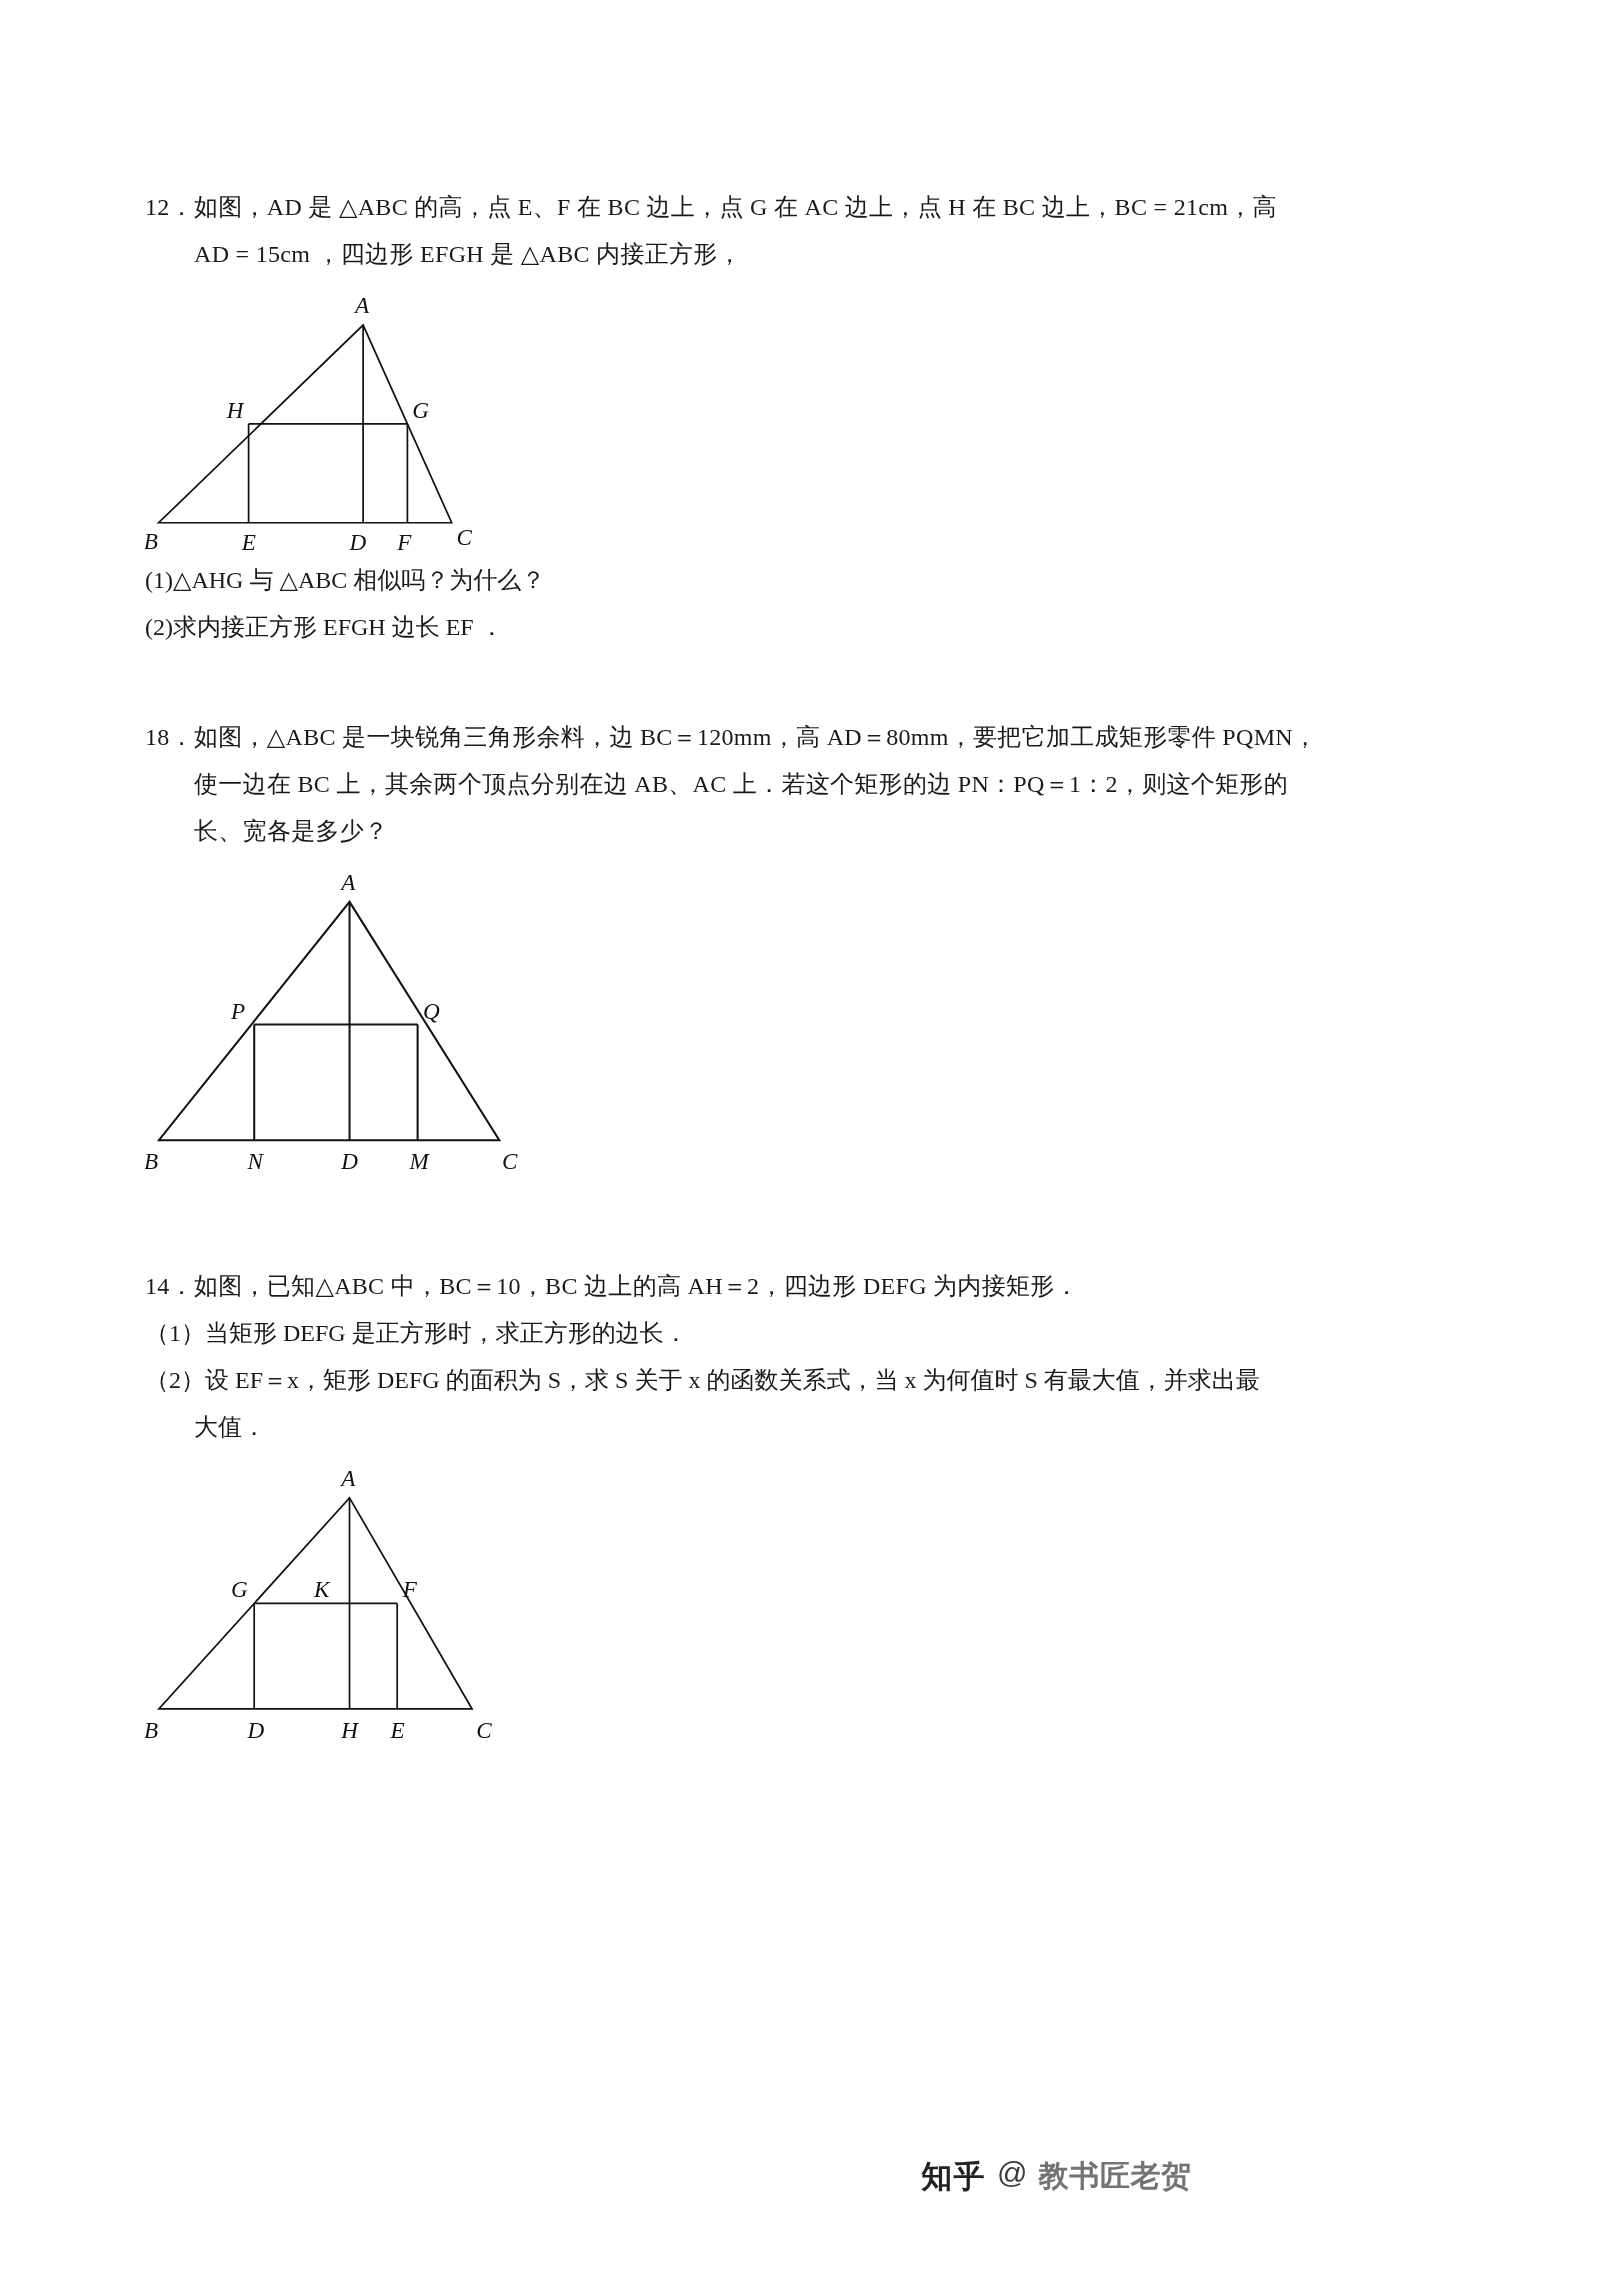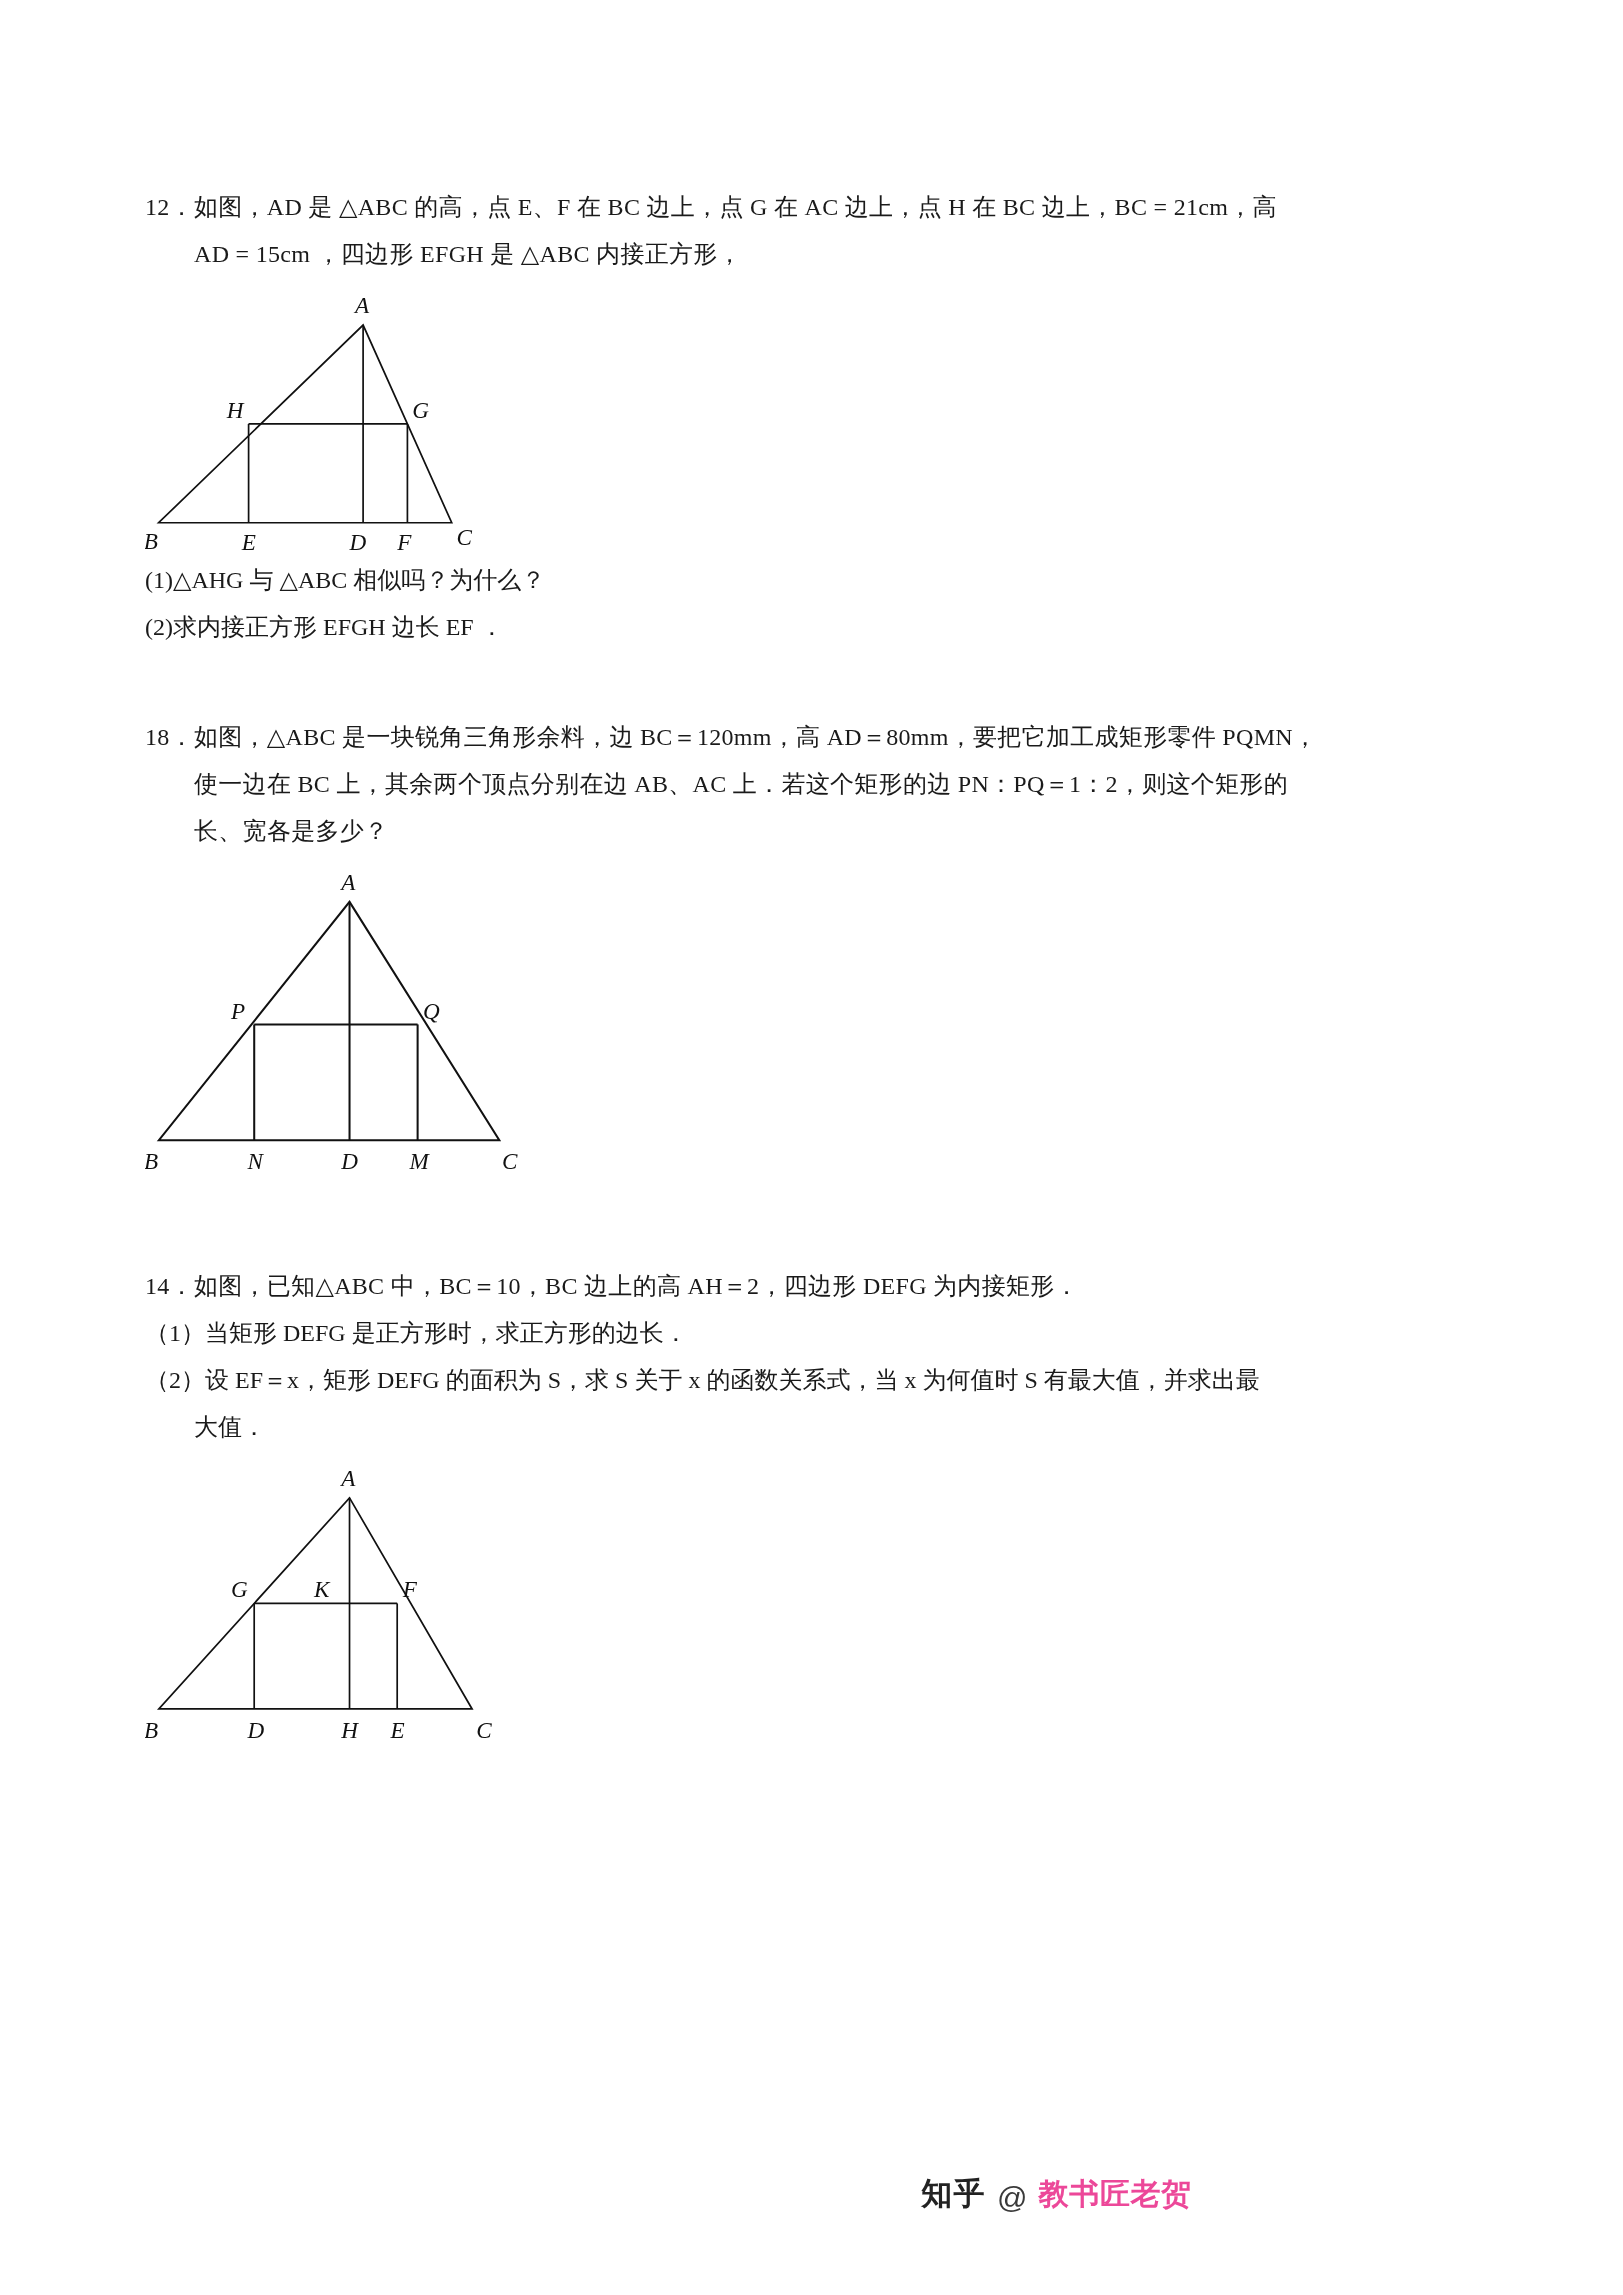--- a/index.html
+++ b/index.html
@@ -52,43 +52,43 @@
     font-style: italic;
     font-size: 34px;
     font-family: "Liberation Serif", "DejaVu Serif", serif;
     fill: #111;
   }
   .gap-med { height: 63px; }
   .gap-large { height: 82px; }
   .watermark {
     position: absolute;
     right: 116px;
-    bottom: 80px;
+    bottom: 97px;
     display: flex;
-    align-items: flex-end;
+    align-items: flex-start;
     gap: 11px;
     color: #3d3d3d;
   }
   .wm-logo {
     font-size: 31px;
     font-weight: bold;
     font-family: "Liberation Sans", sans-serif;
     color: #222;
     letter-spacing: 1.4px;
   }
   .wm-at {
     font-size: 30px;
     font-family: "Liberation Sans", sans-serif;
     color: #3a3a3a;
   }
   .wm-name {
     font-size: 30px;
     font-weight: bold;
     font-family: "Liberation Sans", sans-serif;
-    color: #ec4899;
+    color: #737373;
     letter-spacing: 0.7px;
   }
 </style>
 </head>
 <body>
 
 <div class="page">
 
   <div class="content">
 

